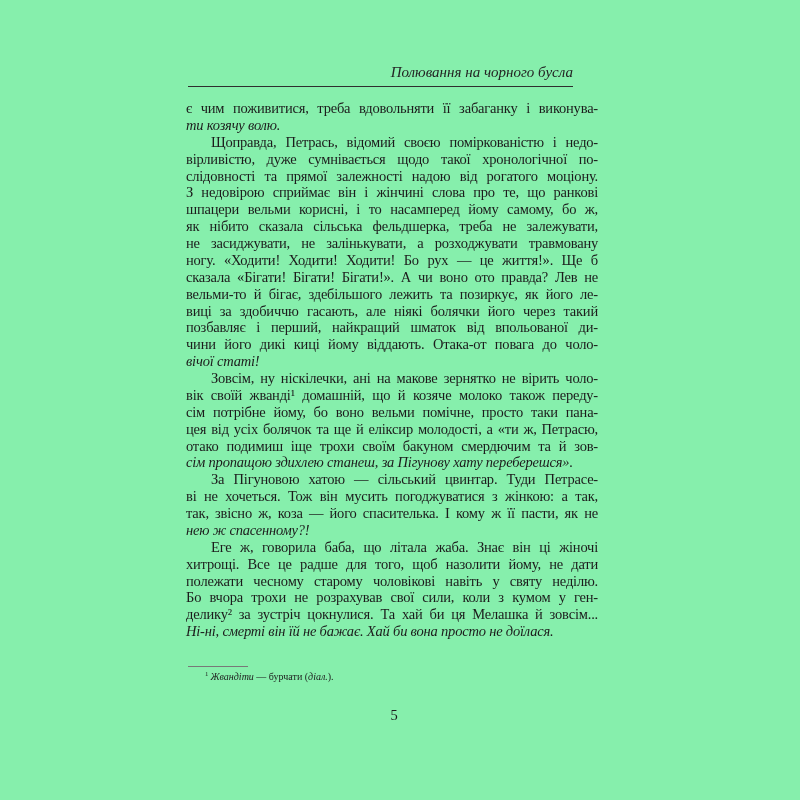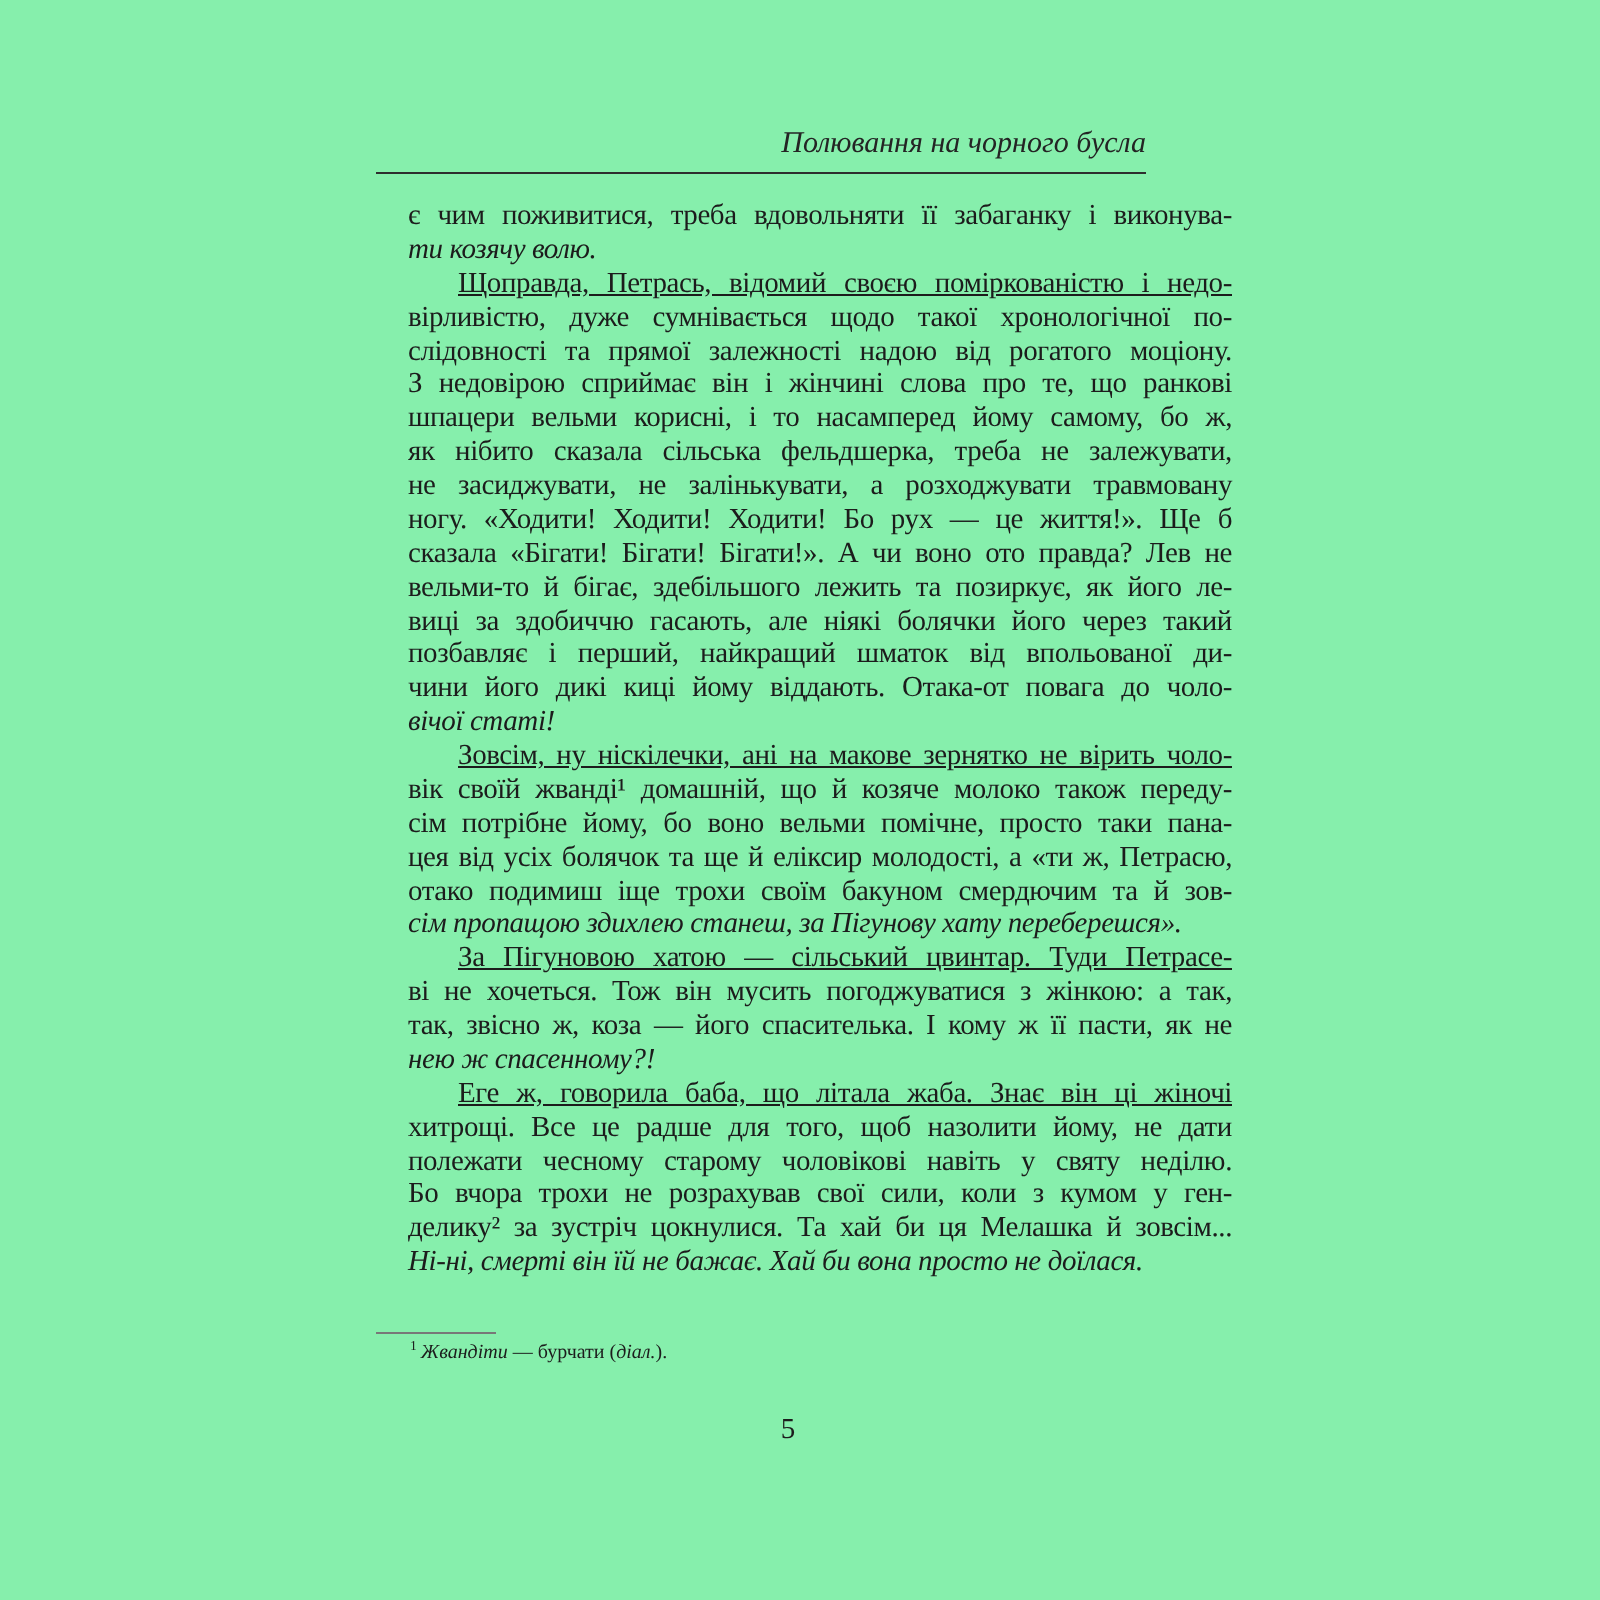--- a/index.html
+++ b/index.html
@@ -22,39 +22,38 @@
     text-align: right;
     font-style: italic;
     font-size: 15px;
     line-height: 18px;
     padding-bottom: 5px;
     border-bottom: 1.6px solid #2e2e2e;
     color: #242424;
   }
   .body-text {
     position: absolute;
-    left: 204px; top: 100px;
+    left: 186px; top: 100px;
     width: 412px;
     font-size: 14.5px;
     line-height: 16.87px;
     letter-spacing: -0.2px;
     text-align: justify;
     color: #1c1c1c;
   }
   .body-text .line {
     text-align: justify;
     text-align-last: justify;
   }
   .body-text .line.para-end {
     text-align-last: left;
     font-style: italic;
   }
   .body-text .line.first-indent {
     text-indent: 25px;
-    text-decoration: underline;
   }
   .footnote-sep {
     position: absolute;
     left: 188px; top: 666px;
     width: 60px; height: 0;
     border-top: 1.2px solid #787878;
   }
   .footnotes {
     position: absolute;
     left: 188px; top: 667px;

